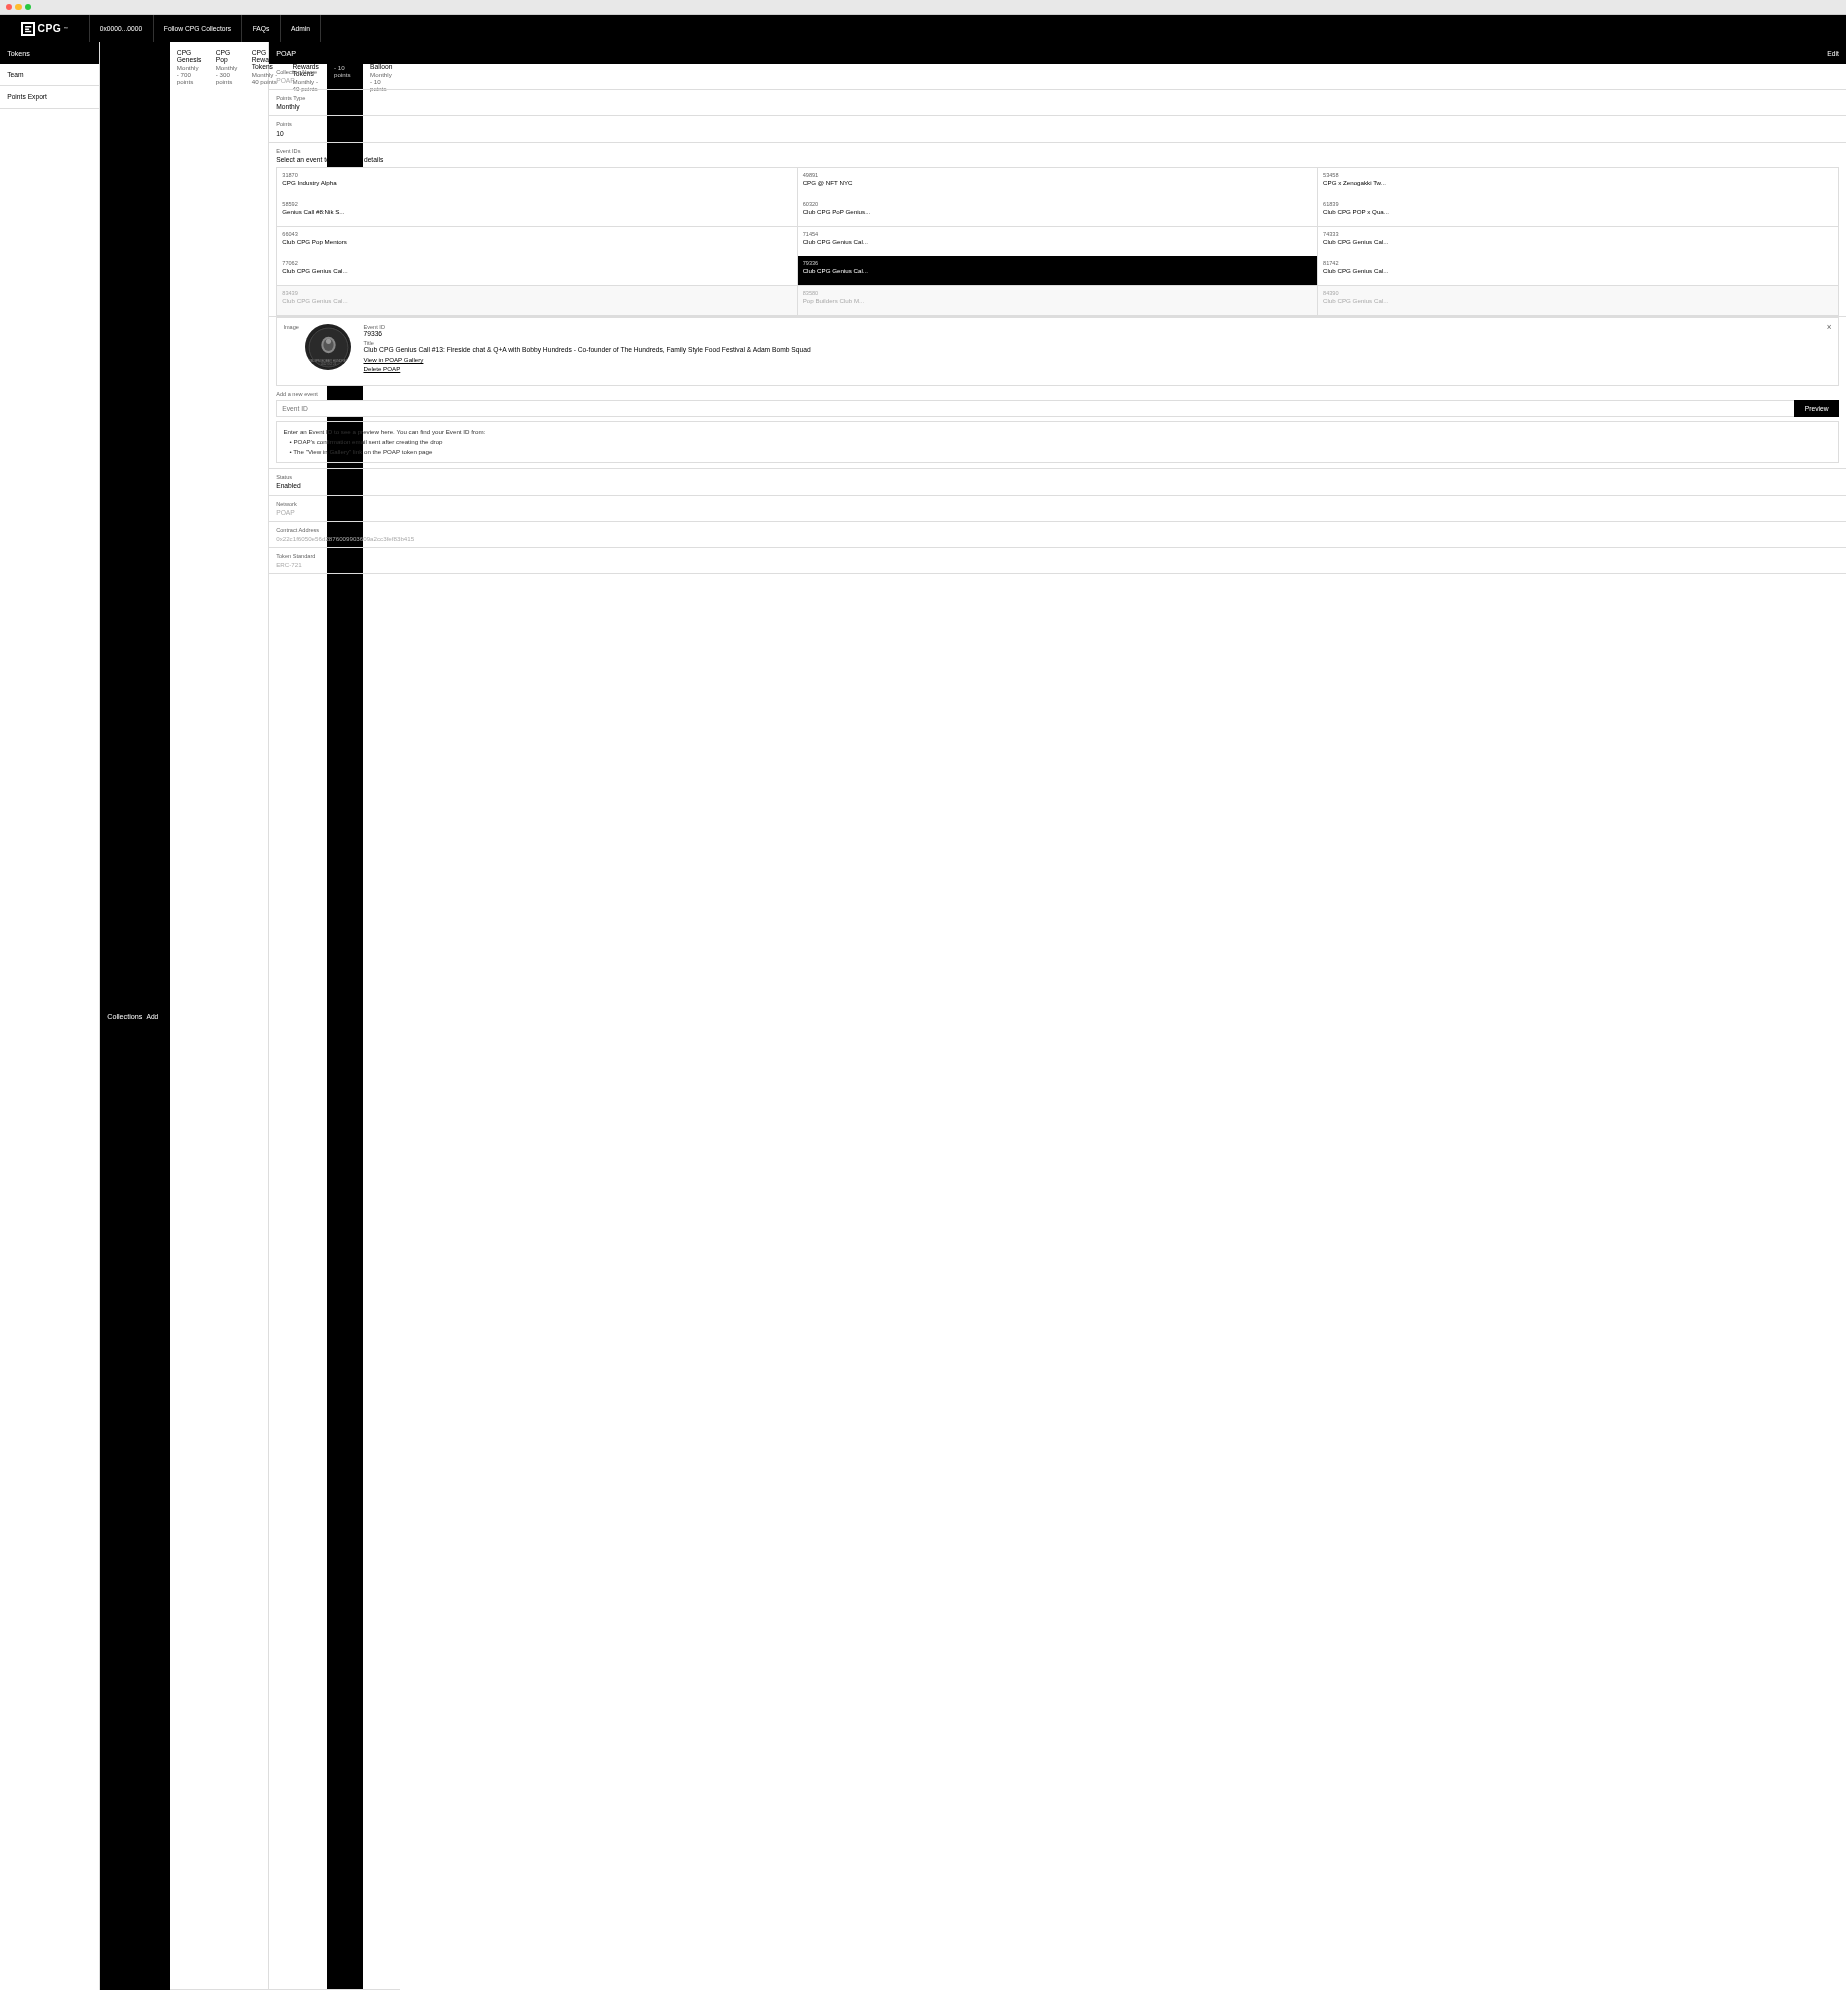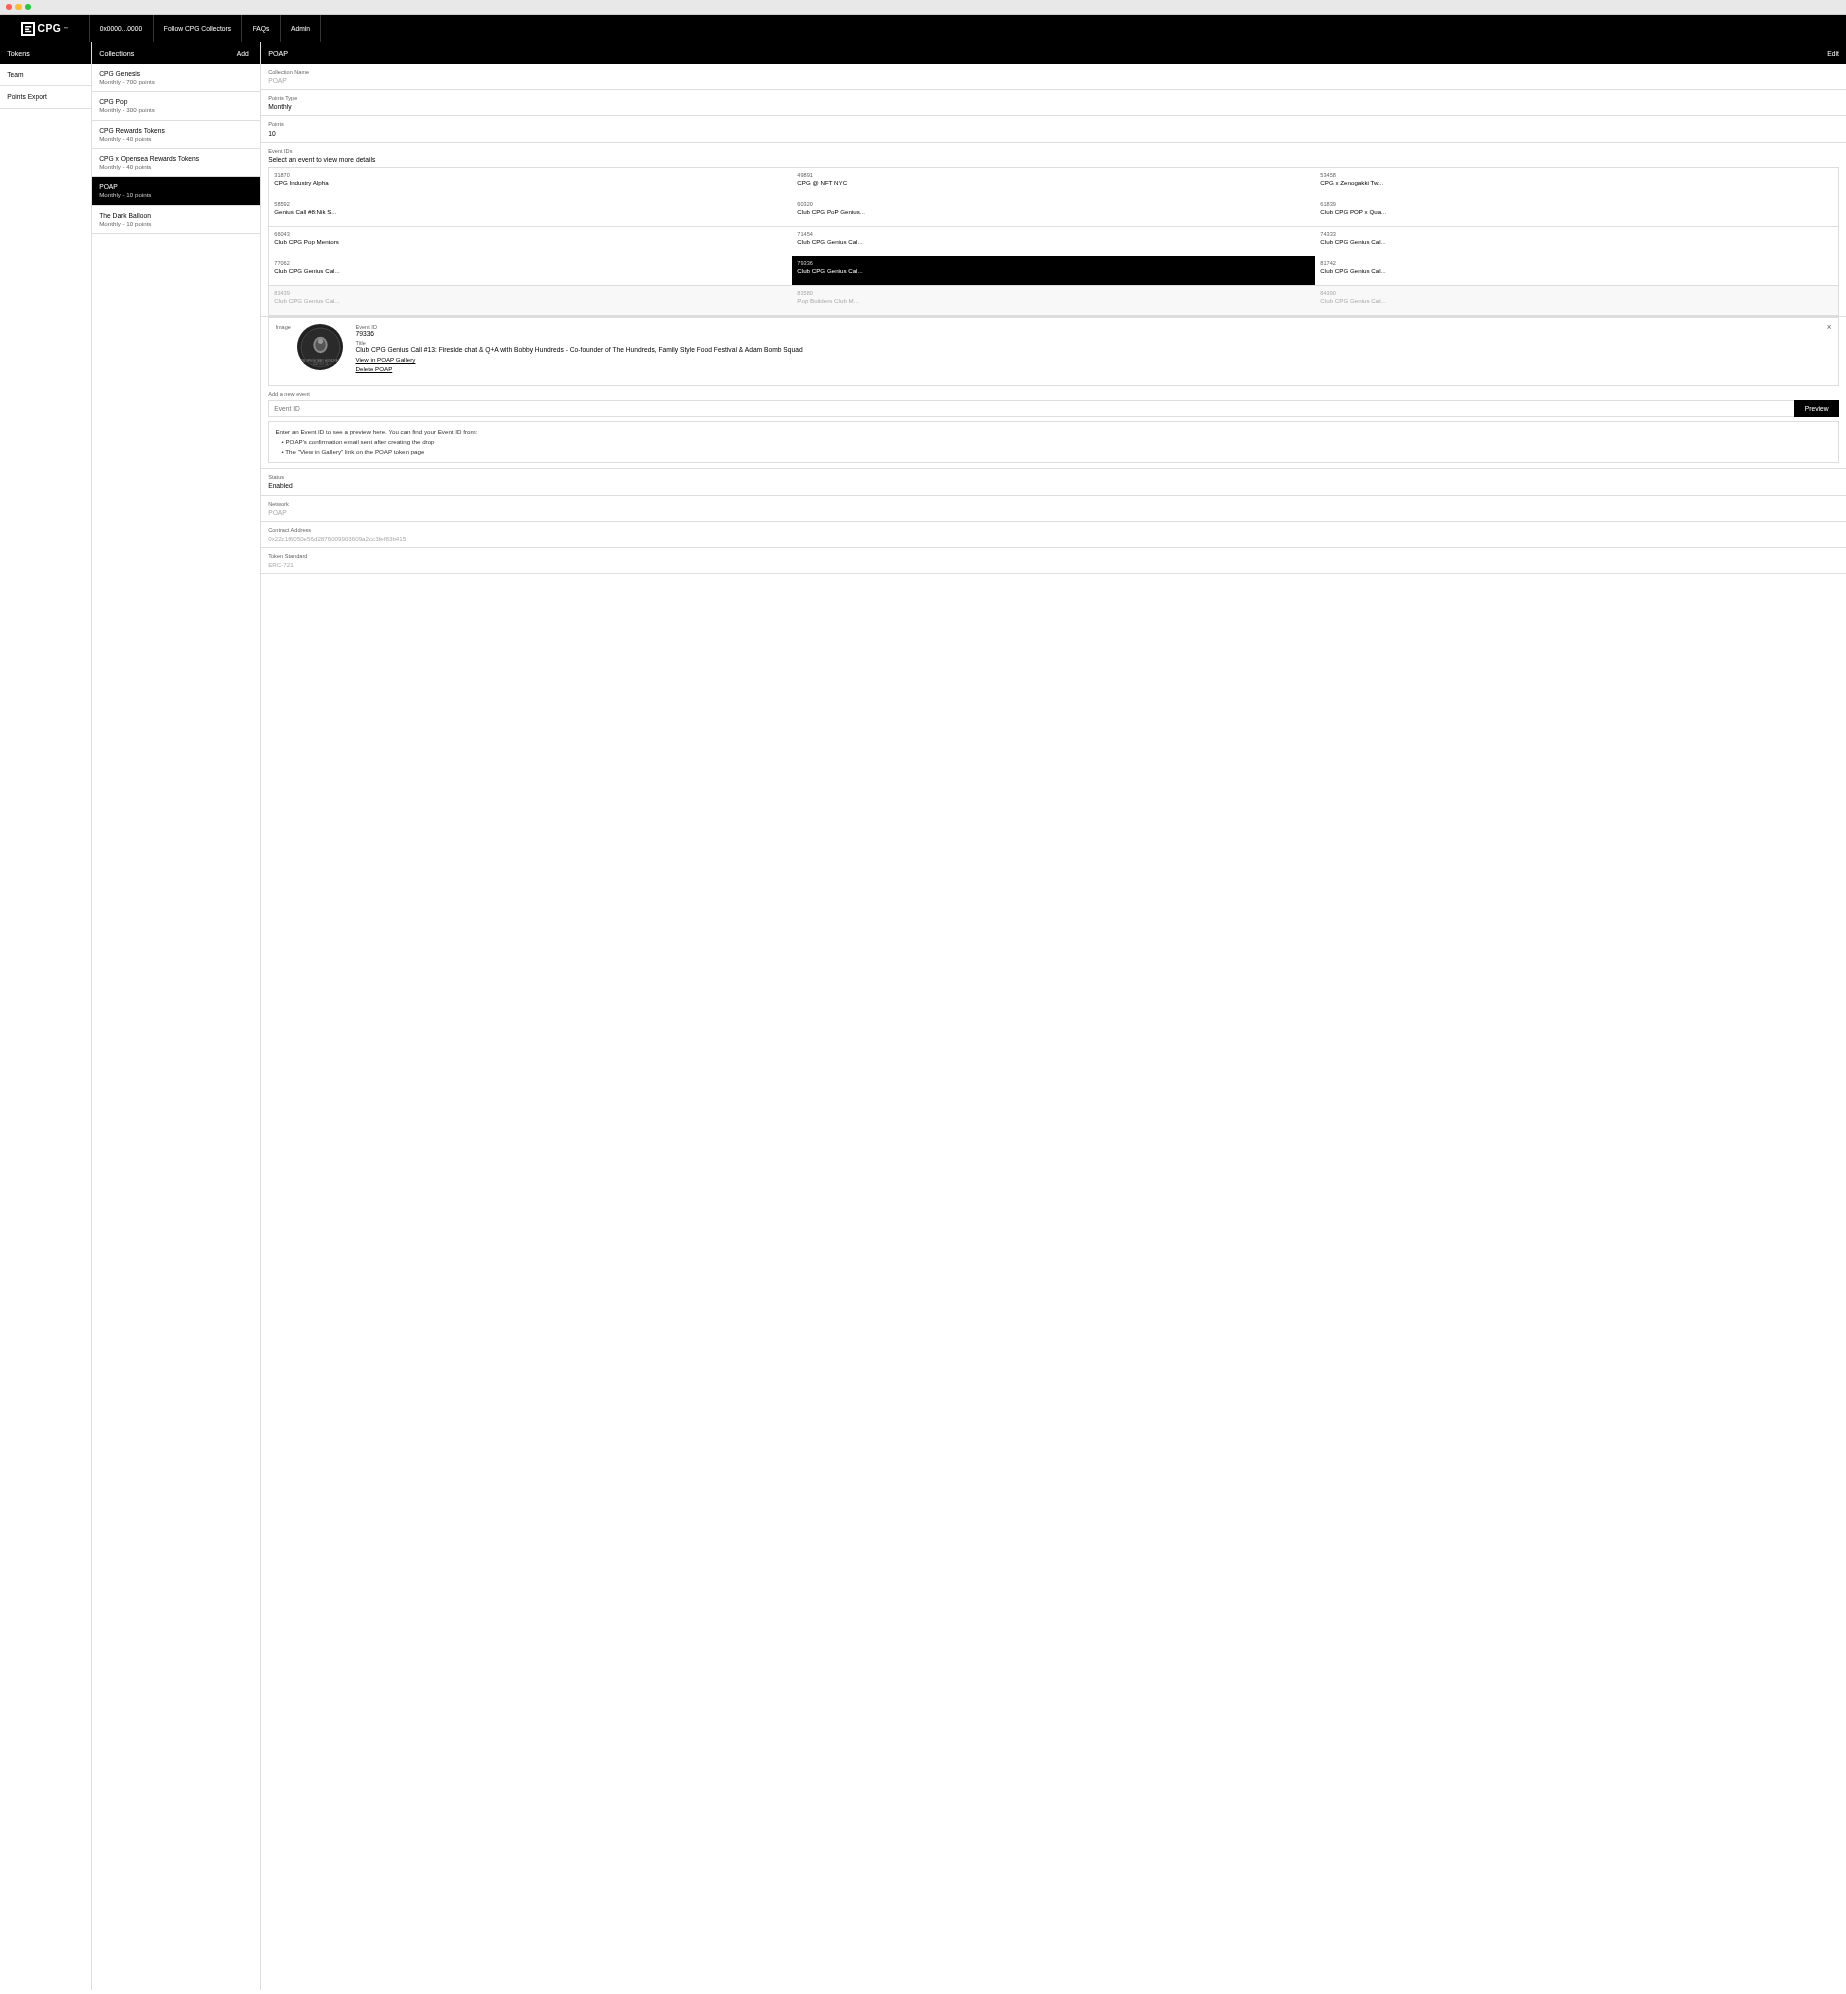--- a/index.html
+++ b/index.html
@@ -70,21 +70,21 @@
 
     
     .main-layout {
       display: flex;
       height: calc(100vh - 46px);
       min-height: 462px;
     }
 
     
     .sidebar {
-      width: 92px;
+      width: 100px;
       background: #fff;
       border-right: 0.5px solid #ddd;
       flex-shrink: 0;
     }
     .sidebar-header {
       background: #000;
       color: #fff;
       padding: 6.2px 7.2px;
       font-size: 7.2px;
       font-weight: 500;
@@ -96,21 +96,20 @@
       font-size: 6.7px;
       color: #000;
     }
 
     
     .collections-panel {
       width: 169px;
       border-right: 0.5px solid #ddd;
       flex-shrink: 0;
       display: flex;
-      flex-direction: column;
     }
     .collections-header {
       background: #000;
       color: #fff;
       padding: 6.2px 7.2px;
       font-size: 7.2px;
       font-weight: 500;
       display: flex;
       justify-content: space-between;
       align-items: center;

